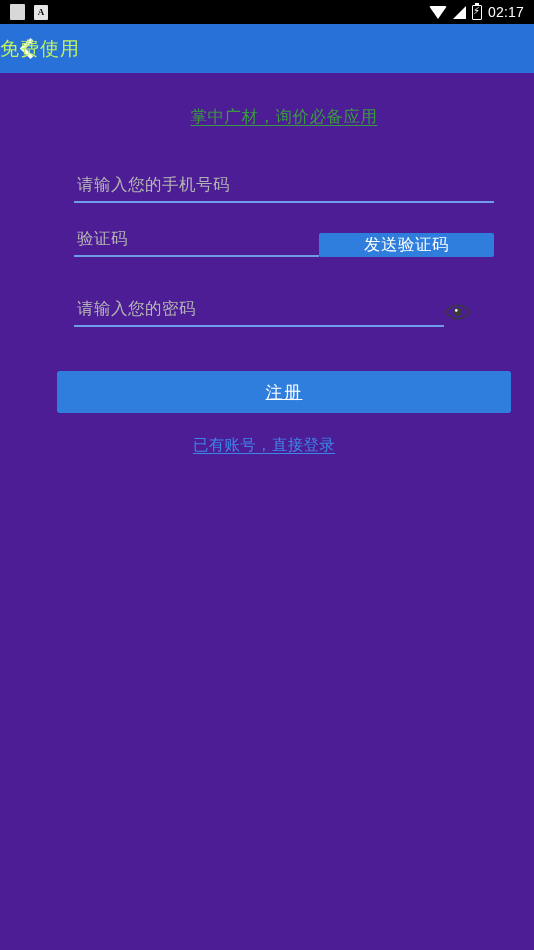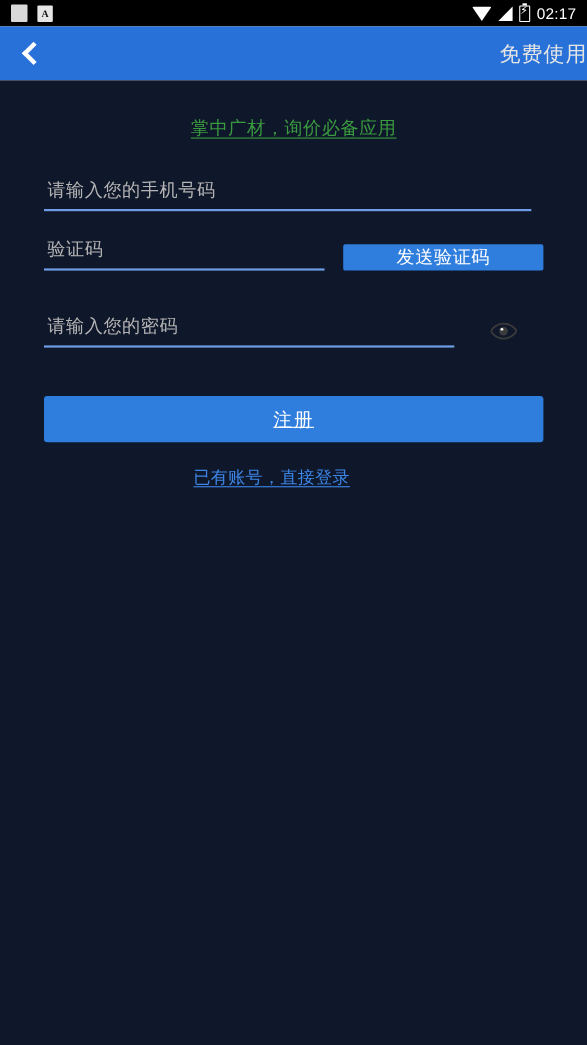--- a/index.html
+++ b/index.html
@@ -121,34 +121,35 @@
     width: 15px;
     height: 15px;
     border-left: 4px solid #ffffff;
     border-bottom: 4px solid #ffffff;
     transform: rotate(45deg);
     margin-left: 5px;
   }
   .app-title {
     position: absolute;
     left: 0; right: 0;
-    text-align: right;
-    color: #e5e5e5;
+    text-align: left;
+    color: #bef264;
     font-size: 19px;
     letter-spacing: 1px;
     pointer-events: none;
   }
 
   
   .content {
     position: absolute;
     top: 73px; left: 0;
     width: 534px;
     height: 877px;
-    background: #0f172a;
+    background: #4c1d95;
+    padding-left: 34px;
   }
 
   .slogan {
     margin-top: 33px;
     text-align: center;
     color: #3a9a3f;
     font-size: 16.5px;
     text-decoration: underline;
     text-underline-offset: 3px;
     letter-spacing: 0.5px;
@@ -165,21 +166,21 @@
     align-items: flex-end;
   }
 
   .field {
     position: relative;
     height: 36px;
     border-bottom: 2px solid #6f9ce6;
     display: flex;
     align-items: center;
   }
-  .field-phone { width: 443px; }
+  .field-phone { width: 443px; margin-top: 11px; }
   .field-code  { width: 255px; }
   .field-pass  { width: 373px; }
 
   .field .ph {
     color: #b4b4b4;
     font-size: 16.5px;
     letter-spacing: 0.5px;
     background: transparent;
     border: none;
     outline: none;

